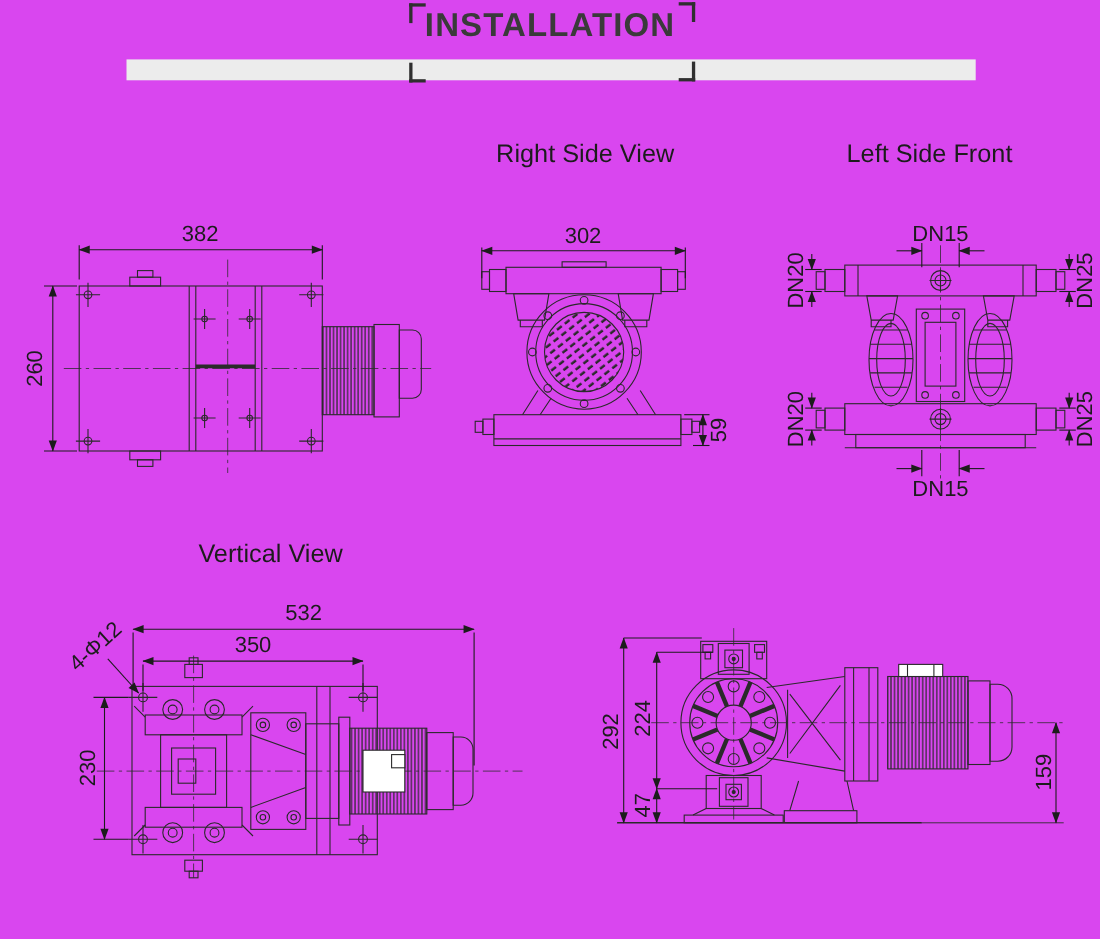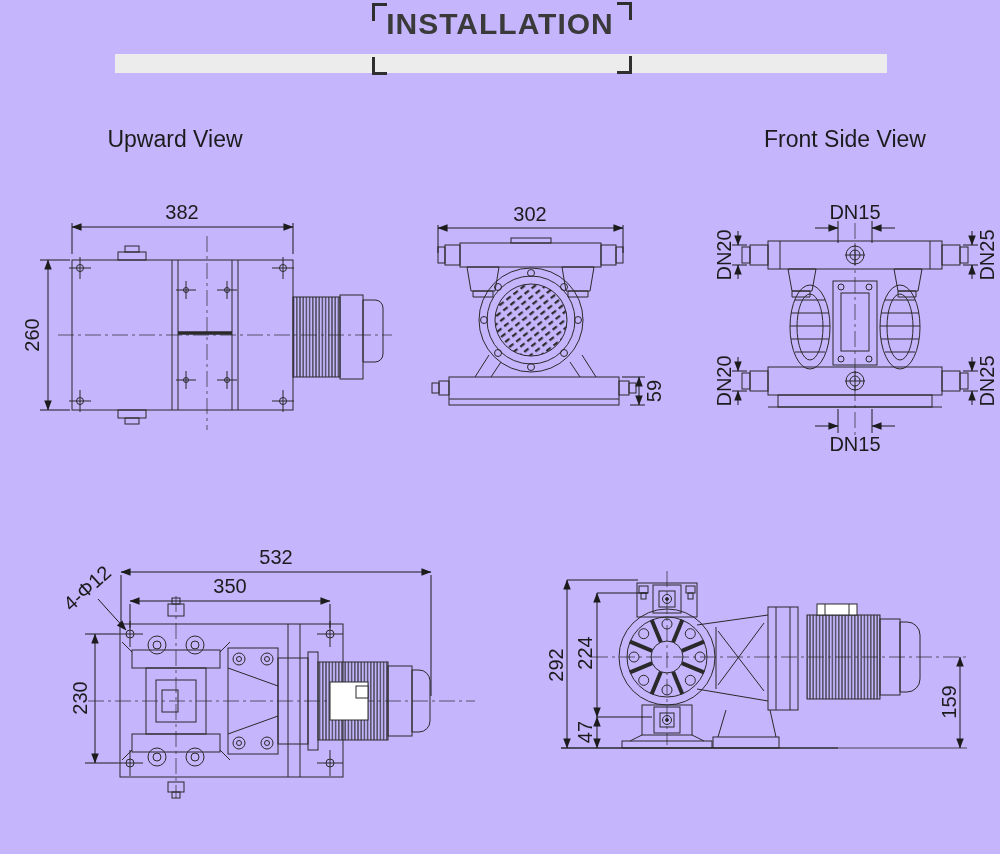--- a/index.html
+++ b/index.html
@@ -1,16 +1,16 @@
 <!DOCTYPE html>
 <html><head>
 <meta charset="utf-8">
 <style>
   html,body{margin:0;padding:0;background:#fff;}
-  .page{position:relative;width:1000px;height:854px;background:#c4b5fd;overflow:hidden;
+  .page{position:relative;width:1000px;height:854px;background:#d946ef;overflow:hidden;
         font-family:"Liberation Sans",sans-serif;}
   .band{position:absolute;left:115px;top:54px;width:772px;height:19px;background:#ececec;z-index:0;}
   .title-line{position:absolute;left:0;width:1000px;text-align:center;font-weight:bold;
         font-size:30px;line-height:32px;letter-spacing:1px;color:#3a3a3a;z-index:2;}
   .t1{top:8px;} .t2{top:42px;}
   .bracket{position:absolute;width:12px;height:15px;z-index:2;}
   .b-tl{left:372px;top:3px;border-top:3px solid #2f2f2f;border-left:3px solid #2f2f2f;}
   .b-tr{left:617px;top:2px;border-top:3px solid #2f2f2f;border-right:3px solid #2f2f2f;}
   .b-bl{left:372px;top:57px;border-bottom:3px solid #2f2f2f;border-left:3px solid #2f2f2f;}
   .b-br{left:617px;top:56px;border-bottom:3px solid #2f2f2f;border-right:3px solid #2f2f2f;}
@@ -26,22 +26,23 @@
 
 <div class="page">
 
   <div class="band"></div>
   <div class="title-line t1">INSTALLATION</div>
   <div class="bracket b-tl"></div>
   <div class="bracket b-tr"></div>
   <div class="bracket b-bl"></div>
   <div class="bracket b-br"></div>
 
-  <div class="view-label" style="left:45px;top:126px">Upward View</div>
-  <div class="view-label" style="left:715px;top:126px">Front Side View</div>
+  <div class="view-label" style="left:402px;top:126px">Right Side View</div>
+  <div class="view-label" style="left:715px;top:126px">Left Side Front</div>
+  <div class="view-label" style="left:116px;top:490px">Vertical View</div>
 
   <svg style="left:20px;top:190px" width="400" height="260" viewBox="0 0 400 260">
     <defs>
       <marker id="mU" viewBox="0 0 10 8" refX="9.5" refY="4" markerWidth="11" markerHeight="8.5" orient="auto-start-reverse">
         <path d="M0.5,0.5 L10,4 L0.5,7.5 z" fill="#1c1c1c"></path>
         </marker>
       <pattern id="hatchU" width="3.2" height="8" patternUnits="userSpaceOnUse">
         <line x1="1.6" y1="0" x2="1.6" y2="8" stroke="#2a2a2a" stroke-width="1.1"></line>
         </pattern>
     </defs>

